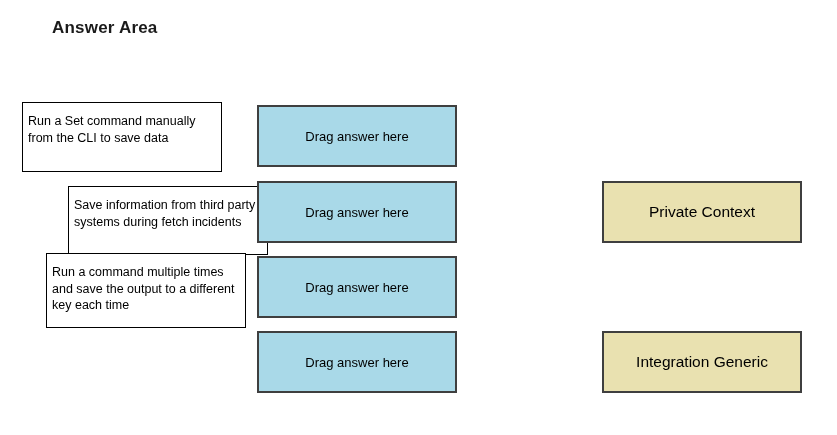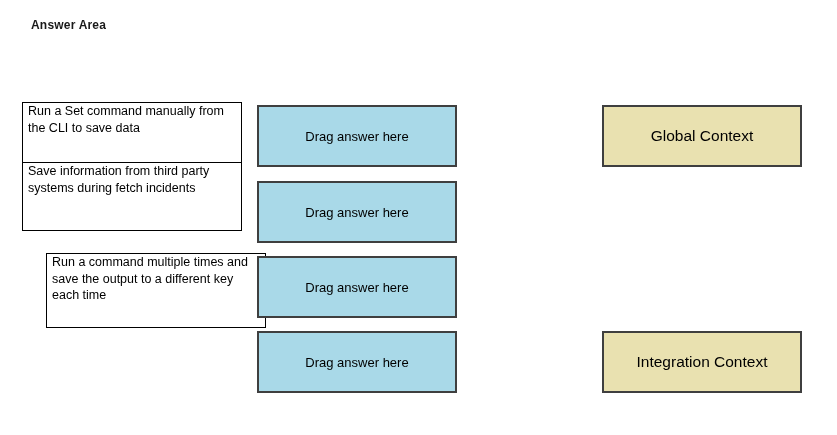--- a/index.html
+++ b/index.html
@@ -11,36 +11,36 @@
       position: relative;
       width: 837px;
       height: 435px;
       background: #ffffff;
       font-family: "Liberation Sans", sans-serif;
       color: #000000;
       overflow: hidden;
     }
     .title {
       position: absolute;
-      left: 31px;
+      left: 52px;
       top: 18px;
       margin: 0;
-      font-size: 12px;
+      font-size: 17px;
       font-weight: bold;
       color: #1a1a1a;
       letter-spacing: 0.2px;
     }
     .desc {
       position: absolute;
       left: 22px;
-      width: 220px;
+      width: 200px;
       background: #ffffff;
       border: 1px solid #000000;
       box-sizing: border-box;
-      padding: 0 5px;
+      padding: 10px 5px;
       font-size: 12.5px;
       line-height: 1.33;
       cursor: grab;
     }
     .drop {
       position: absolute;
       left: 257px;
       width: 200px;
       height: 62px;
       background: var(--drop-zone-bg, #a9d9e8);
@@ -70,37 +70,37 @@
 
 <div class="canvas">
   <h1 class="title">Answer Area</h1>
 
   <div class="desc" style="top:102px; height:70px;">
     <span>Run a Set command manually from the CLI to save data</span>
   </div>
   <div class="drop" style="top:105px;">
     <span>Drag answer here</span>
   </div>
-  <div class="target" style="top:105px;">
-    <span>Global Context</span>
-  </div>
 
-  <div class="desc" style="top:162px; height:69px;">
+  <div class="desc" style="top:186px; height:69px;margin-left:46px;">
     <span>Save information from third party systems during fetch incidents</span>
   </div>
   <div class="drop" style="top:181px;">
     <span>Drag answer here</span>
+  </div>
+  <div class="target" style="top:181px;">
+    <span>Private Context</span>
   </div>
 
   <div class="desc" style="top:253px; height:75px;margin-left:24px;">
     <span>Run a command multiple times and save the output to a different key each time</span>
   </div>
   <div class="drop" style="top:256px;">
     <span>Drag answer here</span>
   </div>
 
   <div class="drop" style="top:331px;">
     <span>Drag answer here</span>
   </div>
   <div class="target" style="top:331px;">
-    <span>Integration Context</span>
+    <span>Integration Generic</span>
   </div>
 </div>
 
 </body></html>

